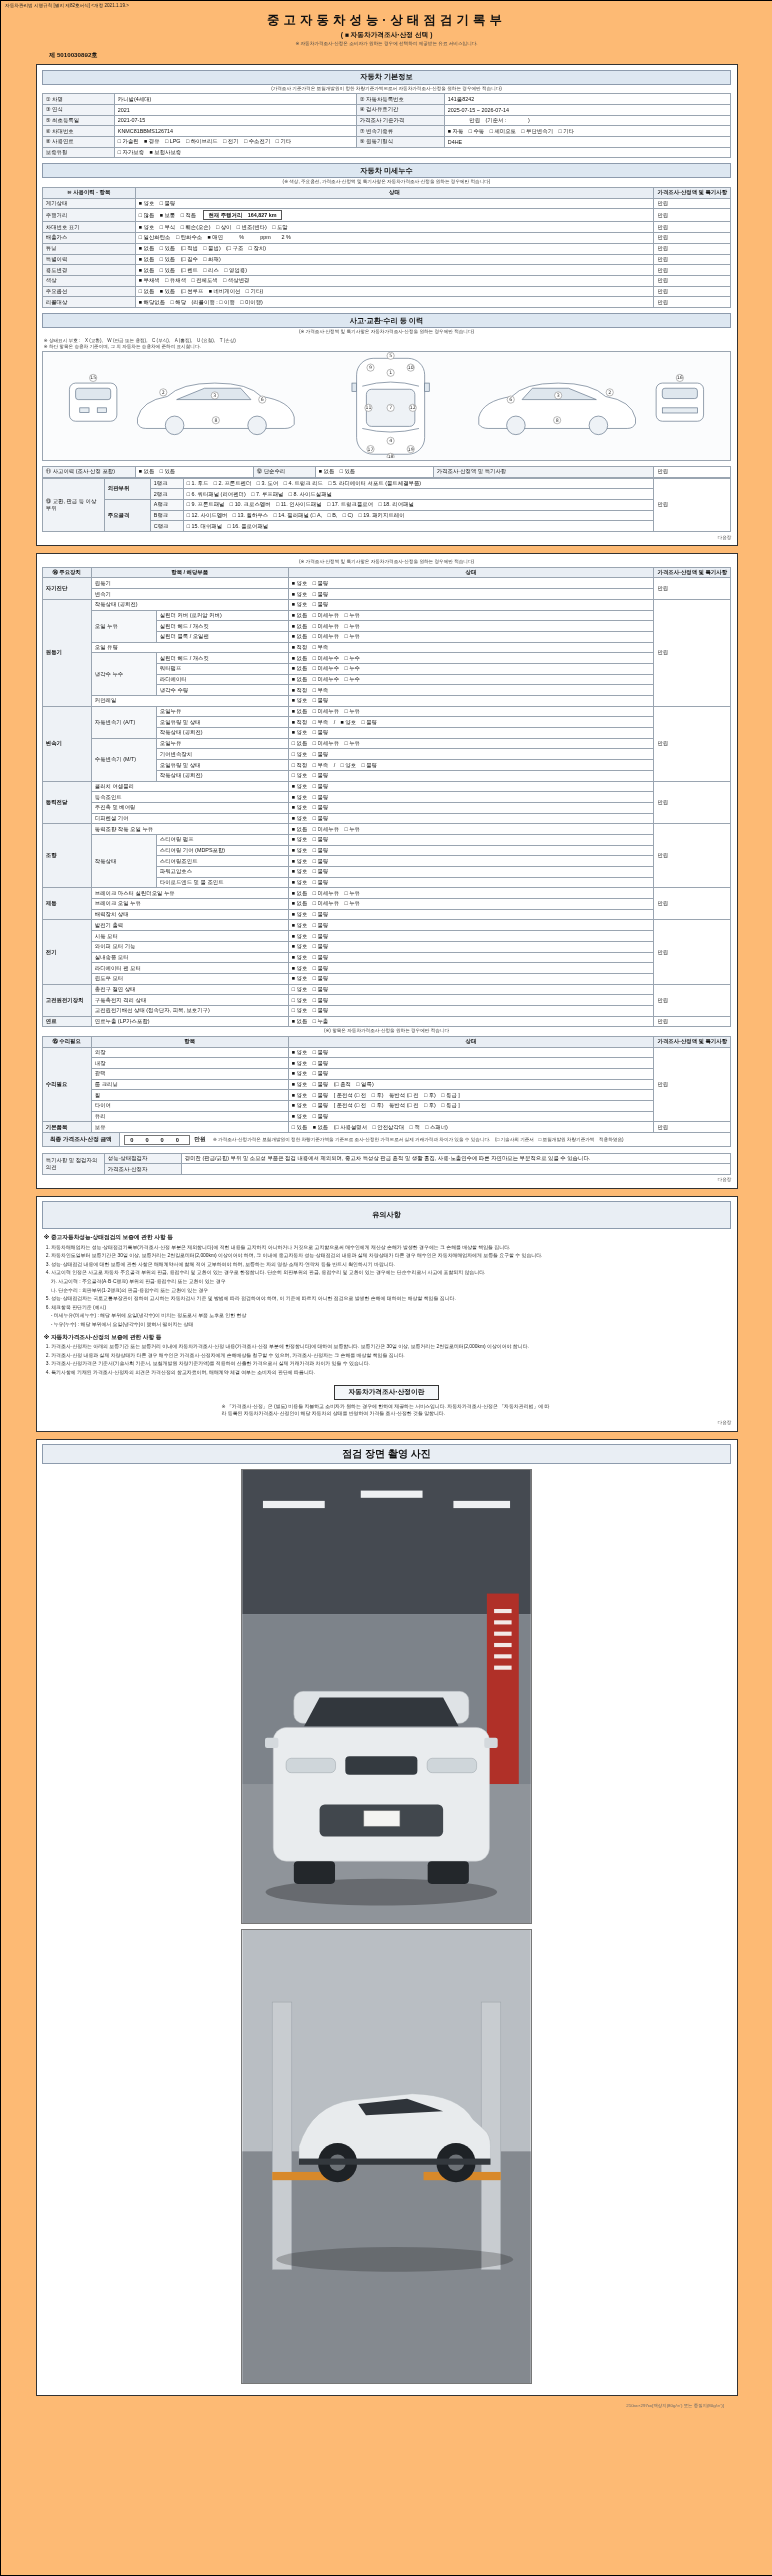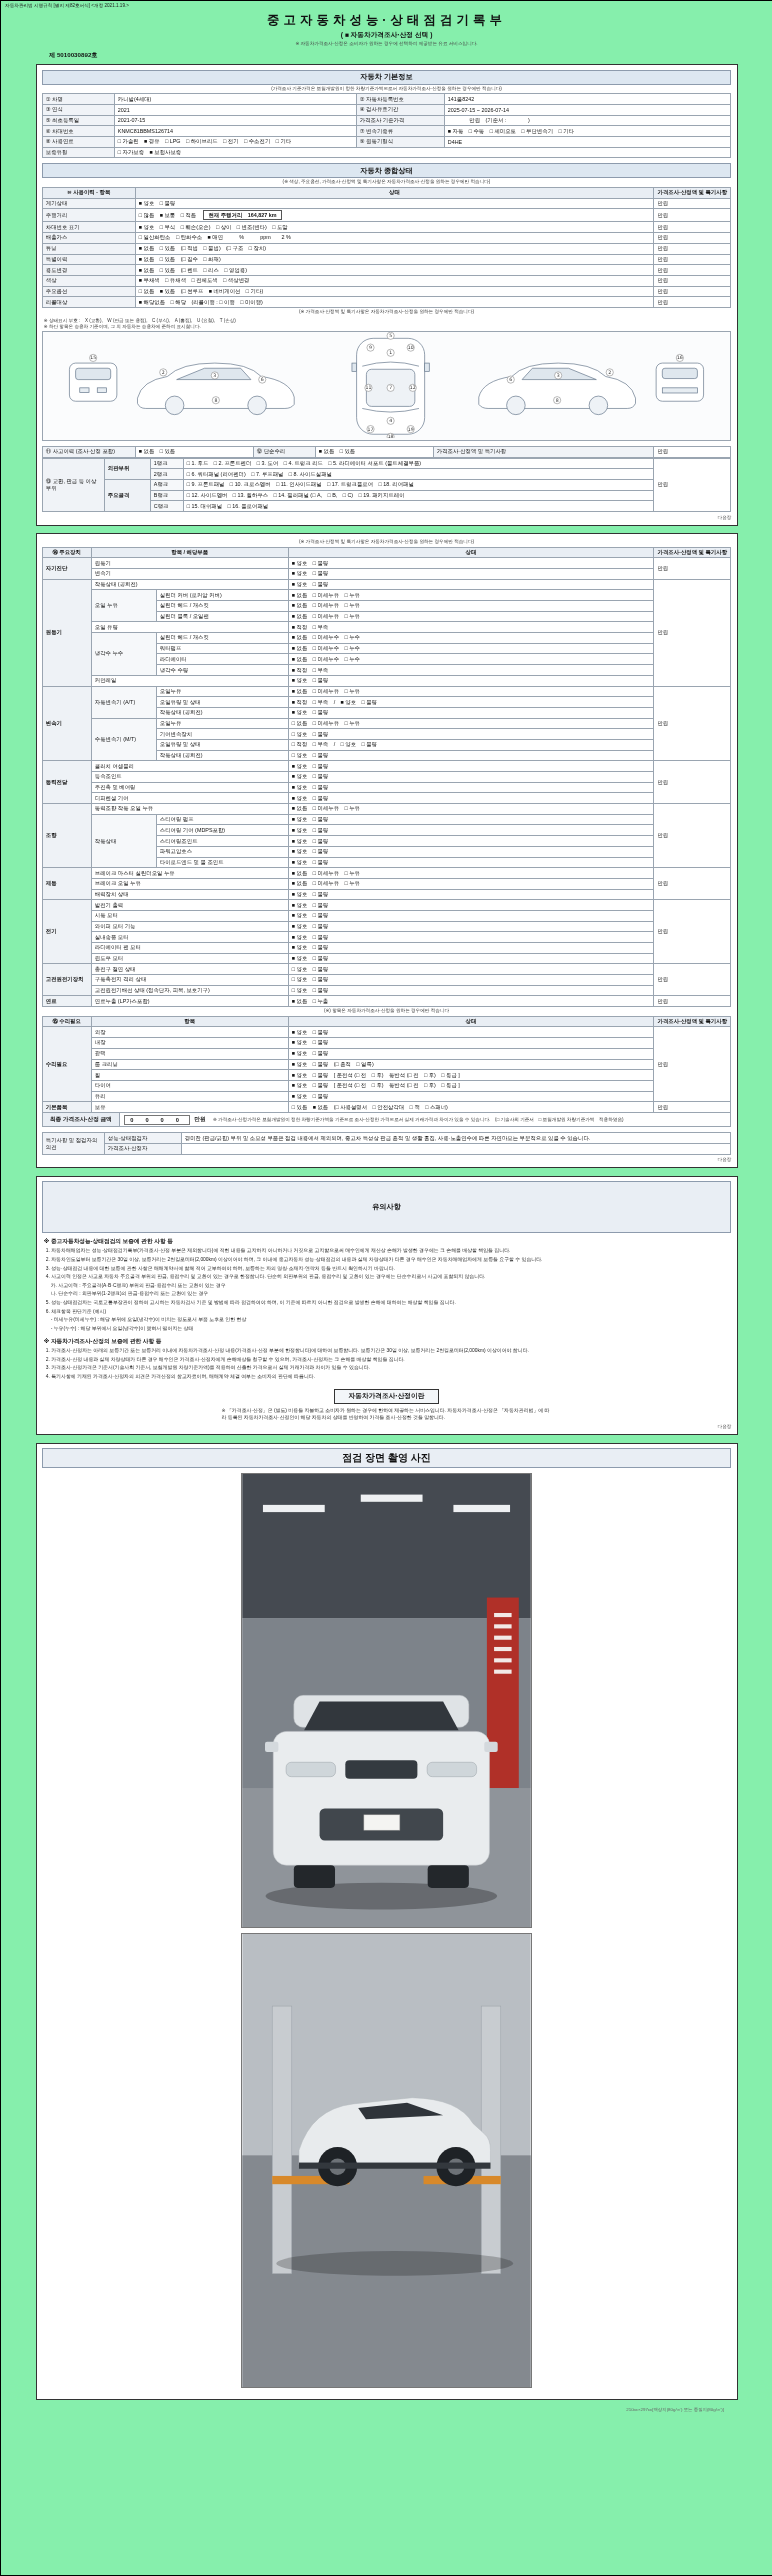--- a/index.html
+++ b/index.html
@@ -1,17 +1,17 @@
 <!DOCTYPE html>
 <html style="font-size:8.2px"><head>
 <meta charset="utf-8">
 <style>
   html,body{margin:0;padding:0;background:#fff;}
   body{font-family:"Liberation Sans","DejaVu Sans",sans-serif;color:#111;}
-  .page{width:773px;min-height:2576px;background:#86efac;border:1px solid #000;box-sizing:border-box;padding-top:1px;position:relative;}
+  .page{width:773px;min-height:2576px;background:#fdba74;border:1px solid #000;box-sizing:border-box;padding-top:1px;position:relative;}
   .formref{font-size:4.6px;color:#222;margin:1px 0 0 4.1px;}
   .title{ text-align:center;font-size:12.4px;font-weight:bold;letter-spacing:4.1px;margin-top:4.1px;}
   .subtitle{text-align:center;font-size:6.7px;font-weight:bold;margin-top:2.1px;}
   .subnote{text-align:center;font-size:4.6px;color:#444;margin-top:1px;}
   .docno{width:675px;margin:5.2px auto 0;font-size:6.2px;font-weight:bold;}
   .sheet{width:702px;margin:4.1px auto 7.2px;border:0.5px solid #333;box-sizing:border-box;padding:4.1px 5.2px 5.2px;background:#fff;}
   .sec-h{background:#dde7f1;border:0.5px solid #8d9bad;text-align:center;font-weight:bold;font-size:7.2px;padding:1.5px 0;}
   .sec-n{text-align:center;font-size:4.6px;color:#333;padding:1px 0 2.6px;}
   .sp{margin-top:5.2px;}
   table.frm{border-collapse:collapse;width:100%;font-size:5.4px;table-layout:fixed;}
@@ -24,21 +24,21 @@
   .subcell{text-align:center;background:#f6f8fa;}
   .mbox{display:inline-block;border:0.5px solid #555;padding:0.5px 4.1px;margin-left:7.2px;font-weight:bold;background:#fff;}
   .legend{font-size:4.6px;color:#333;margin:1px 0 0 2.1px;}
   .diagram{border:0.5px solid #9aa5b1;margin-top:2.1px;background:#fbfcfd;text-align:center;}
   .nextpage{text-align:right;font-size:4.6px;color:#555;margin-top:2.6px;}
   .finalrow{display:flex;align-items:center;border:0.5px solid #9aa5b1;border-top:none;font-size:5.7px;}
   .finalrow .fl{background:#e9eef4;font-weight:bold;padding:2.6px 7.2px;border-right:0.5px solid #9aa5b1;}
   .finalrow .amt{border:0.5px solid #777;margin:1.5px 4.1px;padding:1px 5.2px;letter-spacing:5.2px;font-weight:bold;background:#fff;}
   .finalrow .un{font-weight:bold;margin-right:7.2px;}
   .finalrow .fn{font-size:4.6px;color:#333;flex:1;}
-  .notes-title{background:#e9eef4;border:0.5px solid #8d9bad;text-align:center;font-weight:bold;font-size:7.2px;padding:20px 0;margin-bottom:4.1px;}
+  .notes-title{background:#e9eef4;border:0.5px solid #8d9bad;text-align:center;font-weight:bold;font-size:7.2px;padding:8px 0;margin-bottom:4.1px;}
   .note-h{font-size:5.7px;font-weight:bold;margin:5.2px 2.1px 1.5px;}
   .note-li{font-size:4.9px;line-height:1.55;margin:1px 4.1px;color:#222;white-space:pre-wrap;}
   .pricebox{width:330px;margin:8.2px auto 2.1px;text-align:center;}
   .pricebox-t{display:inline-block;border:1px solid #333;font-weight:bold;font-size:6.7px;padding:2.1px 13.4px;background:#f3f6f9;}
   .pricebox-x{font-size:4.9px;color:#222;margin-top:3.1px;text-align:left;line-height:1.5;}
   .photos-title{background:#e9eef4;border:0.5px solid #8d9bad;text-align:center;font-weight:bold;font-size:10px;padding:2.1px 0;margin-bottom:5.2px;}
   .photo{display:block;margin:5.2px auto;border:0.5px solid #777;}
   .sign-title{text-align:center;font-weight:bold;font-size:8.2px;letter-spacing:5.2px;margin:3.1px 0 4.1px;}
   .sign-fee{text-align:right;font-size:7.7px;font-weight:bold;color:#1746c8;margin:2.1px 15.5px 4.1px 0;}
   .sign-line{text-align:center;font-size:5.2px;color:#222;margin:1.5px 0;}
@@ -97,21 +97,21 @@
             <td class="blbl">⑨ 원동기형식</td>
             <td>D4HE</td>
           </tr>
           <tr>
             <td class="blbl">보증유형</td>
             <td colspan="3">□ 자가보증　■ 보험사보증</td>
           </tr>
         </tbody>
     </table>
 
-    <div class="sec-h sp">자동차 종합상태</div>
+    <div class="sec-h sp">자동차 미세누수</div>
     <div class="sec-n">(※ 색상, 주요옵션, 가격조사·산정액 및 특기사항은 자동차가격조사·산정을 원하는 경우에만 적습니다)</div>
     <table class="frm">
       <colgroup>
           <col style="width:93px">
           <col>
           <col style="width:77px">
         </colgroup>
       <thead>
         <tr>
           <th>⑩ 사용이력 · 항목</th>
@@ -166,20 +166,21 @@
             <td class="price">만원</td>
           </tr>
           <tr>
             <td class="lbl">리콜대상</td>
             <td>■ 해당없음　□ 해당　(리콜이행 : □ 이행　□ 미이행)</td>
             <td class="price">만원</td>
           </tr>
         </tbody>
     </table>
 
+    <div class="sec-h sp">사고·교환·수리 등 이력</div>
     <div class="sec-n">(※ 가격조사·산정액 및 특기사항은 자동차가격조사·산정을 원하는 경우에만 적습니다)</div>
     <div class="legend">※ 상태표시 부호 :　X (교환),　W (판금 또는 용접),　C (부식),　A (흠집),　U (요철),　T (손상)</div>
     <div class="legend">※ 하단 항목은 승용차 기준이며, 그 외 자동차는 승용차에 준하여 표시합니다.</div>
 
     <div class="diagram">
       <svg width="663" height="106" viewBox="0 0 1286 205">
         <g stroke="#6b7c90" fill="#ffffff" stroke-width="1.4">
 
           <rect x="28" y="60" width="92" height="74" rx="12"></rect>
           <rect x="40" y="70" width="68" height="22" rx="5" fill="#dfe7ee"></rect>

